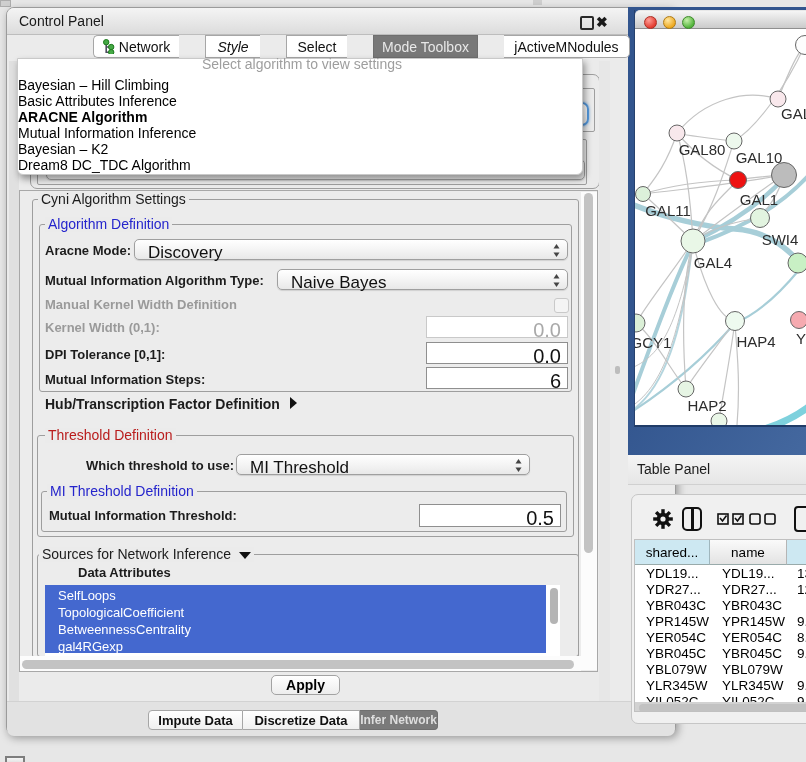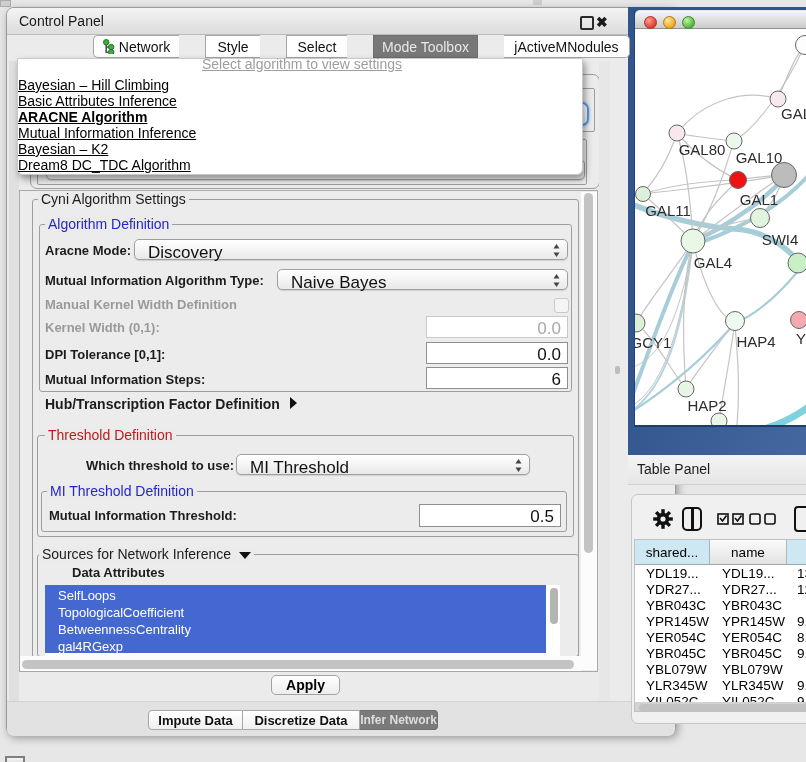--- a/index.html
+++ b/index.html
@@ -16,33 +16,33 @@
   .winbtn-sq{left:573px;top:8px;width:10px;height:10px;border:2px solid #2a2a2a;border-radius:2px;}
   .winbtn-x{left:589px;top:6px;font-size:14px;font-weight:bold;color:#1a1a1a;}
   
   .seg{box-sizing:border-box;border:1px solid #a6a6a6;background:#fff;
        display:flex;align-items:center;justify-content:center;
        font-size:14px;color:#111;white-space:nowrap;overflow:hidden;}
   
   #ddov{left:10px;top:50px;width:564px;height:115px;background:#fff;
     border:1px solid #c9c9c9;border-radius:0 0 6px 6px;
     box-shadow:2px 4px 7px rgba(0,0,0,0.4);z-index:60;font-size:14px;}
-  #ddov div{position:absolute;left:0px;white-space:nowrap;text-decoration:underline;}
+  #ddov div{position:absolute;left:0px;white-space:nowrap;}
   
   .grp{box-sizing:border-box;border:1px solid #9e9e9e;border-radius:3px;}
   .gtl{position:absolute;top:-8px;background:#ebebeb;padding:0 3px;font-size:14px;
        color:#1c1c1c;white-space:nowrap;line-height:15px;}
   .lbl{position:absolute;font-size:13px;font-weight:bold;color:#1c1c1c;white-space:nowrap;}
   .combo{position:absolute;box-sizing:border-box;height:21px;border:1px solid #9f9f9f;
     border-radius:5px;background:linear-gradient(#ffffff,#f2f2f2 60%,#e8e8e8);
     font-size:17px;color:#111;box-shadow:0 1px 1px rgba(0,0,0,0.12);}
   .combo .ct{position:absolute;left:13px;top:3px;}
   .carr{position:absolute;right:7px;top:4px;width:7px;height:13px;}
   .tfield{position:absolute;box-sizing:border-box;border:1px solid #8f8f8f;background:#fff;
-    font-size:17px;color:#111;text-align:right;padding:2px 6px 0 0;}
+    font-size:20px;color:#111;text-align:right;padding:2px 6px 0 0;}
   
   .sbtrack{position:absolute;background:#fcfcfc;}
   .sbthumb{position:absolute;background:#b4b4b4;border-radius:5px;}
 </style>
 </head>
 <body>
 
 <div class="abs" style="left:0;top:0;width:11px;height:7px;background:#cfcfcf;border:1px solid #adadad;box-sizing:border-box;"></div>
 <div class="abs" style="left:533px;top:0;width:9px;height:5px;background:#cfcfcf;"></div>
 <div class="abs" style="left:5px;top:756px;width:20px;height:10px;border:2px solid #7e7e7e;background:linear-gradient(#f6f6f6,#dcdcdc);box-sizing:border-box;"></div>
@@ -54,21 +54,21 @@
       <span class="abs winbtn-x">✖</span>
   </div>
 
   <div class="abs" style="left:86px;top:27px;height:23px;display:flex;z-index:5;gap:26px;">
     <div class="seg" style="width:86px;border-radius:5px 0 0 5px;border-right:none;"><svg width="12" height="15" viewBox="0 0 12 15" style="margin-right:4px;">
           <path d="M3.2 3.5 V13.2 H7.5 M3.2 8 H7.5" fill="none" stroke="#4d4d5e" stroke-width="1.6"></path>
           <circle cx="3.2" cy="3.2" r="2.7" fill="#45a945" stroke="#1e7a1e"></circle>
           <circle cx="8.2" cy="8" r="2.7" fill="#45a945" stroke="#1e7a1e"></circle>
           <circle cx="8.2" cy="13.2" r="2.7" fill="#45a945" stroke="#1e7a1e"></circle>
         </svg>Network</div>
-    <div class="seg" style="width:55px;border-right:none;">Style</div>
+    <div class="seg" style="width:55px;border-right:none;font-style:italic;">Style</div>
     <div class="seg" style="width:61px;border-right:none;">Select</div>
     <div class="seg" style="width:105px;background:#787878;color:#e8e8e8;border-color:#6f6f6f;">Mode Toolbox</div>
     <div class="seg" style="width:126px;border-left:none;border-radius:0 5px 5px 0;">jActiveMNodules</div>
   </div>
 
   <div class="abs grp" style="left:23px;top:66px;width:570px;height:115px;border-radius:7px;"></div>
   <div class="abs grp" style="left:30px;top:80px;width:558px;height:44px;border-radius:2px;"></div>
   <div class="abs" style="left:39px;top:94px;width:543px;height:24px;border-radius:7px;background:linear-gradient(#fff,#e9e9e9);border:2.5px solid #5498dc;box-shadow:0 0 3px #6aa6e0;box-sizing:border-box;"></div>
   <div class="abs grp" style="left:30px;top:131px;width:550px;height:46px;border-radius:2px;"></div>
   <div class="abs combo" style="left:39px;top:151px;width:539px;"></div>
@@ -130,21 +130,21 @@
   </div>
   <div class="lbl" style="left:42px;top:500px;">Mutual Information Threshold:</div>
   <div class="tfield" style="left:412px;top:496px;width:142px;height:23px;">0.5</div>
 
   <div class="abs grp" style="left:30px;top:546px;width:542px;height:103px;">
     <span class="gtl" style="left:1px;">Sources for Network Inference
       <svg width="12" height="8" viewBox="0 0 12 8" style="margin-left:4px;">
           <path d="M0 1 L12 1 L6 8 Z" fill="#111"></path>
         </svg></span>
   </div>
-  <div class="lbl" style="left:41px;top:557px;padding-left:24px;">Data Attributes</div>
+  <div class="lbl" style="left:47px;top:557px;padding-left:24px;">Data Attributes</div>
   <div class="abs" style="left:38px;top:577px;width:515px;height:71px;background:#fff;overflow:hidden;">
     <div style="position:absolute;left:0;top:0;width:501px;height:68px;background:#4468cf;"></div>
     <div style="position:absolute;left:13px;top:2px;font-size:13px;color:#fff;line-height:17px;">SelfLoops<br>TopologicalCoefficient<br>BetweennessCentrality<br>gal4RGexp</div>
     <div class="sbthumb" style="left:505px;top:3px;width:8px;height:36px;"></div>
   </div>
 
   <div class="sbtrack" style="left:574px;top:184px;width:16px;height:478px;"></div>
   <div class="sbthumb" style="left:577px;top:185px;width:9px;height:360px;background:#c3c3c3;"></div>
   <div class="sbtrack" style="left:13px;top:648px;width:561px;height:15px;"></div>
   <div class="sbthumb" style="left:15px;top:652px;width:552px;height:9px;background:#c3c3c3;"></div>

